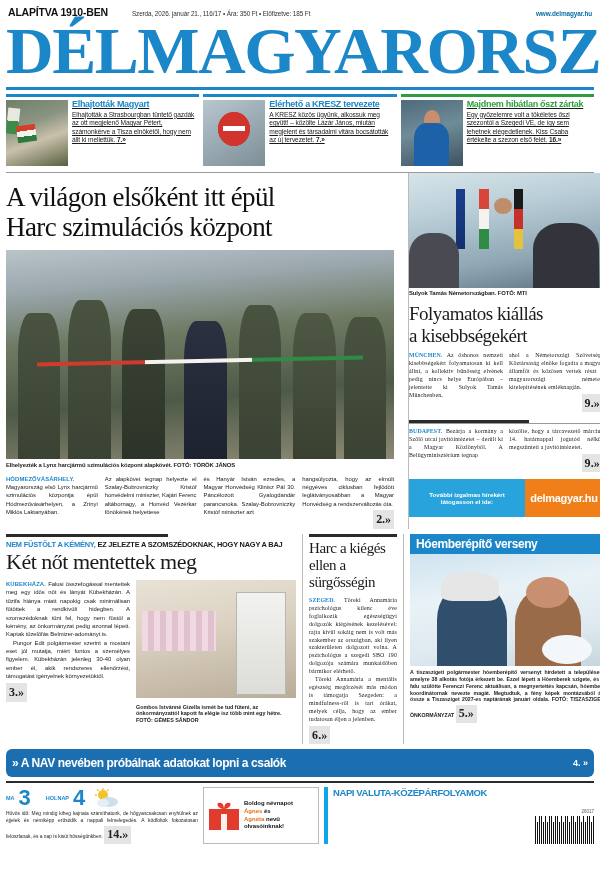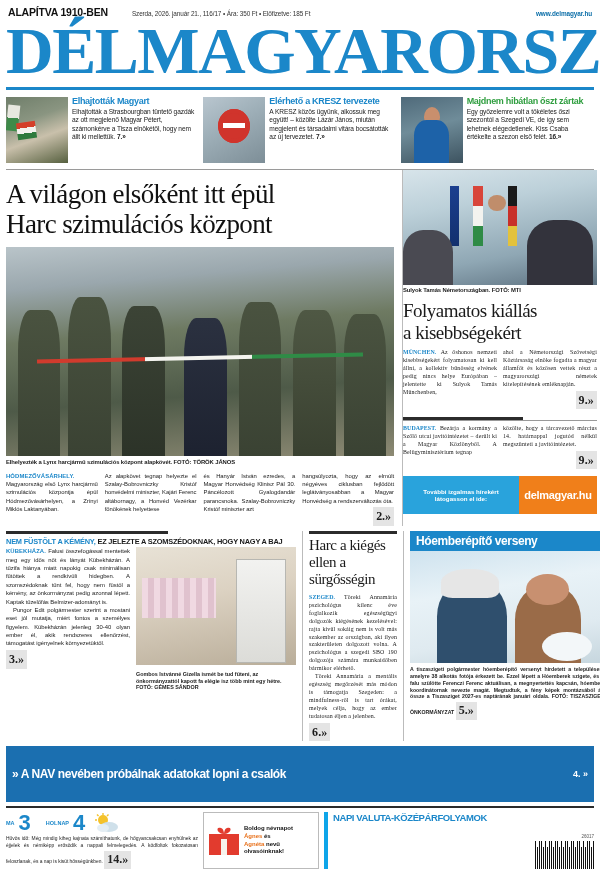--- a/index.html
+++ b/index.html
@@ -28,38 +28,38 @@
     font-size:66px;
     line-height:0.95;
     letter-spacing:-1.5px;
     padding:2px 6px 4px 6px;
     white-space:nowrap;
   }
   .rule-blue{height:3px;background:#1b87c9;margin:0 6px;}
 
   
   .teasers{display:flex;gap:4px;padding:4px 6px 0 6px;}
-  .teaser{flex:1 1 0;display:flex;flex-direction:row;min-width:0;}
+  .teaser{flex:1 1 0;display:flex;flex-direction:column;min-width:0;text-decoration:underline;}
   .teaser-top{height:3px;}
   .t1 .teaser-top{background:#1b87c9;}
   .t2 .teaser-top{background:#1b87c9;}
   .t3 .teaser-top{background:#2f9e3f;}
   .teaser-body{display:flex;gap:4px;margin-top:3px;}
   .teaser-img{width:62px;height:66px;flex:none;border:0;overflow:hidden;position:relative;}
   .teaser-txt{flex:1;min-width:0;}
   .teaser-title{font-weight:bold;font-size:9px;line-height:1.05;margin-bottom:1.5px;letter-spacing:-0.3px;}
   .t1 .teaser-title,.t2 .teaser-title{color:#1b87c9;}
   .t3 .teaser-title{color:#2f9e3f;}
   .teaser-lead{font-size:6.6px;line-height:1.28;color:#222;letter-spacing:-0.1px;}
   .pg{font-weight:bold;font-size:6.5px;}
 
   .rule-thin{height:1px;background:#9a9a9a;margin:6px 6px 0 6px;}
 
   
-  .main{display:flex;padding:0 6px;gap:8px;}
+  .main{display:flex;padding:0 6px;gap:14px;}
   .col-left{width:388px;flex:none;}
   .col-right{width:194px;flex:none;border-left:1px solid #bbb;padding-left:0;}
 
   .lead-head{
     font-family:"Liberation Serif","DejaVu Serif",serif;
     font-size:27px;line-height:1.12;
     letter-spacing:-0.6px;
     margin:9px 0 8px 0;
     color:#111;
   }
@@ -107,21 +107,21 @@
   .mid-head{font-family:"Liberation Serif","DejaVu Serif",serif;font-size:15px;line-height:1.12;letter-spacing:-0.4px;margin:2px 0 6px 0;}
 
   .photo-lw{width:160px;height:118px;float:right;margin-left:6px;}
   .cap-s{font-size:5.4px;font-weight:bold;line-height:1.25;color:#222;margin-top:2px;}
 
   .banner-head{background:#1b87c9;color:#fff;font-weight:bold;font-size:12px;padding:3px 6px;letter-spacing:-0.4px;}
   .photo-snow{height:112px;width:100%;}
   .snow-cap{font-size:5.2px;line-height:1.3;color:#222;font-weight:bold;margin-top:3px;text-align:justify;}
 
   
-  .navbar{display:flex;align-items:center;background:#1b6fb0;color:#fff;margin:5px 6px 0 6px;height:20px;padding:18px 6px;}
+  .navbar{display:flex;align-items:center;background:#1b6fb0;color:#fff;margin:5px 6px 0 6px;height:20px;padding:4px 6px;border-radius:6px;}
   .navbar-text{font-weight:bold;font-size:12px;letter-spacing:-0.4px;}
   .navbar-pg{margin-left:auto;font-weight:bold;font-size:9px;}
 
   
   .footer{display:flex;margin:4px 6px 0 6px;border-top:2px solid #2b2b2b;padding-top:4px;gap:5px;}
   .fweather{width:192px;flex:none;}
   .wrow{display:flex;align-items:center;gap:4px;}
   .wlabel{font-size:5.5px;font-weight:bold;color:#1b87c9;}
   .wtemp{font-size:22px;font-weight:bold;color:#1b87c9;line-height:1;letter-spacing:-1px;}
   .wtext{font-size:4.9px;line-height:1.3;margin-top:2px;text-align:justify;color:#222;}
@@ -307,20 +307,21 @@
       </div>
     </div>
 
   </div>
 
   <div class="lower">
 
     <div class="lw-left">
       <div class="rule-dark" style="margin:0 0 3px 0;width:56%"></div>
       <div class="kicker"><b>NEM FÜSTÖLT A KÉMÉNY,</b><span> EZ JELEZTE A SZOMSZÉDOKNAK, HOGY NAGY A BAJ</span></div>
+      <div class="sub-head">Két nőt mentettek meg</div>
 
       <div class="photo photo-lw ph-kitchen">
         <div class="tile"></div>
         <div class="stove"></div>
       </div>
 
       <div class="body-txt" style="overflow:hidden">
         <p><span class="dateline-city">KÜBEKHÁZA.</span> <span>Falusi összefogással mentettek meg egy idős nőt és lányát Kübekházán. A tűzifa hiánya miatt napokig csak minimálisan fűtöttek a rendkívüli hidegben. A szomszédoknak tűnt fel, hogy nem füstöl a kémény, az önkormányzat pedig azonnal lépett. Kaptak tűzelőfás Belmizer-adományt is.</span></p>
         <p>Pungor Edit polgármester szerint a mostani eset jól mutatja, miért fontos a személyes figyelem. Kübekházán jelenleg 30-40 olyan ember él, akik rendszeres ellenőrzést, támogatást igényelnek környezetüktől.</p>
         <span class="jump" style="float:none;display:inline-block">3.»</span>

